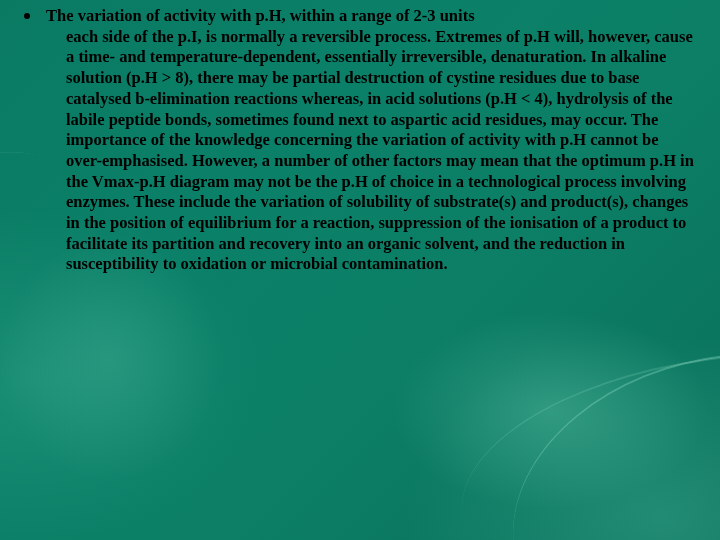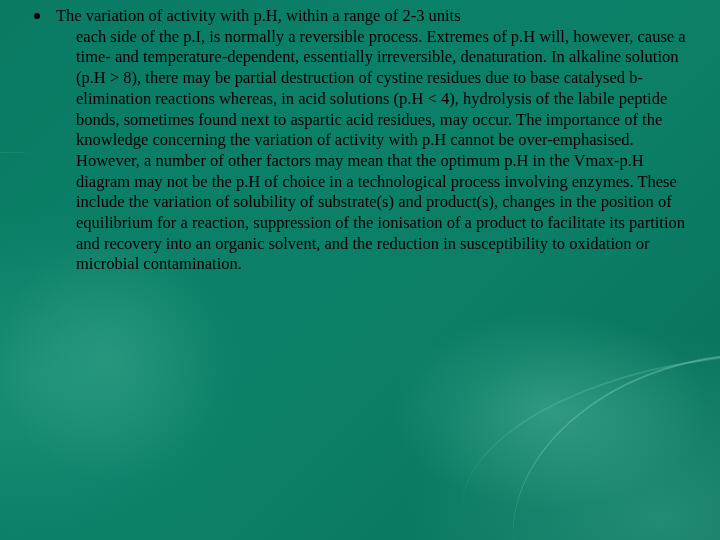--- a/index.html
+++ b/index.html
@@ -69,23 +69,24 @@
     background: radial-gradient(ellipse at center, rgba(130,225,195,0.28) 0%, rgba(130,225,195,0) 70%);
   }
   .glow.g2 {
     width: 220px; height: 240px;
     left: 0px; top: 240px;
     background: radial-gradient(ellipse at center, rgba(120,215,185,0.18) 0%, rgba(120,215,185,0) 72%);
   }
 
   .content {
     position: relative;
-    padding: 6px 22px 0 26px;
+    padding: 6px 22px 0 16px;
     height: 100%;
     box-sizing: border-box;
+    font-weight: bold;
   }
   ul.bullets {
     list-style: none;
     margin: 0;
     padding: 0;
   }
   ul.bullets > li {
     position: relative;
     padding-left: 30px;
     margin: 0;

